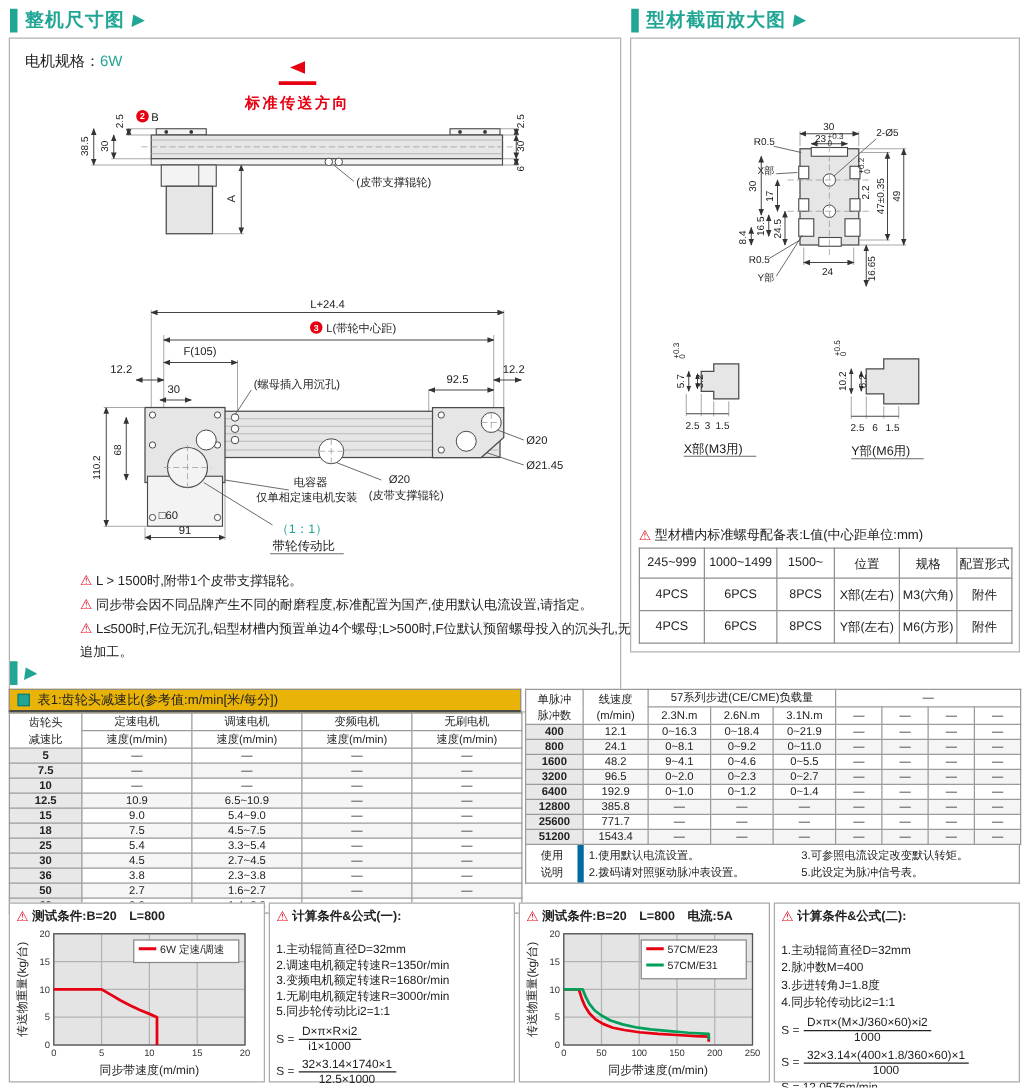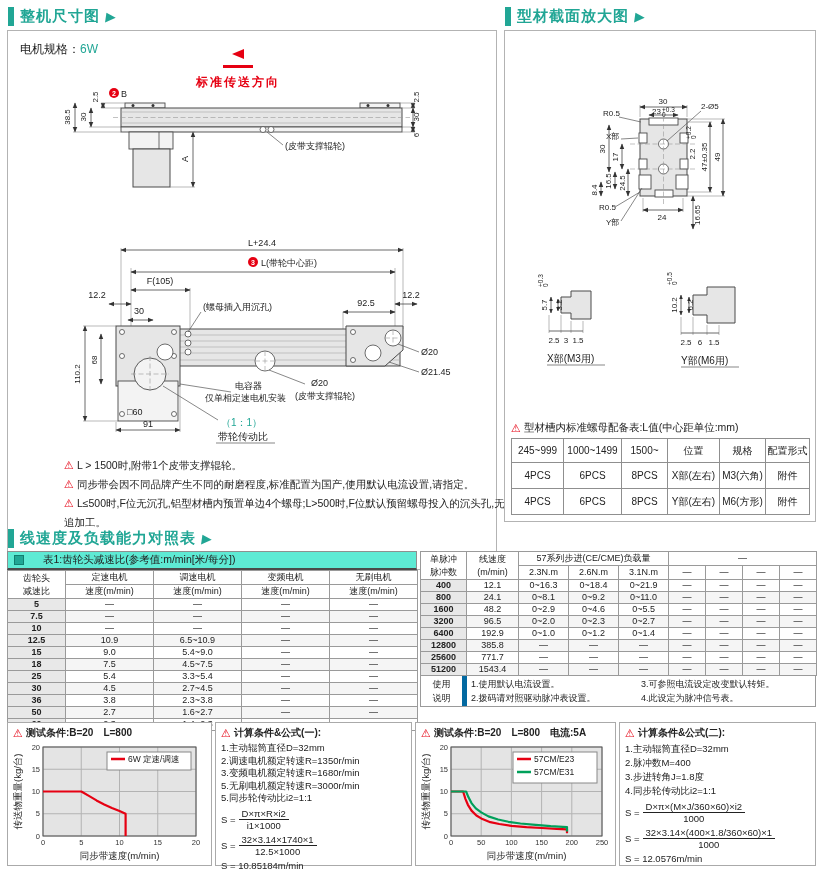--- a/index.html
+++ b/index.html
@@ -22,41 +22,41 @@
   .t10{font-size:10px;fill:#1c1c1c} .t9{font-size:9px;fill:#1c1c1c} .t8{font-size:8px;fill:#1c1c1c}
   .t6{font-size:6.5px;fill:#1c1c1c} .mid{text-anchor:middle} .teal{fill:#21a695}
   .dl{stroke:#444;stroke-width:0.8;fill:none} .ex{stroke:#8a8a8a;stroke-width:0.6;fill:none}
   .ld{stroke:#555;stroke-width:0.7;fill:none}
   .p1{fill:#e6e6e6;stroke:#4a4a4a;stroke-width:1} .p2{fill:#f3f3f3;stroke:#4a4a4a;stroke-width:0.9}
   .hole{fill:#fff;stroke:#4a4a4a;stroke-width:0.8} .cut{fill:#fff;stroke:#4a4a4a;stroke-width:0.9}
   .cl{stroke:#999;stroke-width:0.6;stroke-dasharray:5 2.5}
   .badge{fill:#e60012} .badge-t{font-size:7px;fill:#fff;font-weight:bold;text-anchor:middle}
   
   .tbl-wrap { position:absolute; background:#fff; }
-  .tbl-title { display:flex; align-items:center; gap:19px; height:19px; padding-left:6px; border:1px solid #8f8f8f; border-bottom:2px solid #4a4a4a; font-size:10.5px; background:#5eead4; }
+  .tbl-title { display:flex; align-items:center; gap:6px; height:19px; padding-left:6px; border:1px solid #8f8f8f; border-bottom:2px solid #4a4a4a; font-size:10.5px; background:#eab308; }
   .sq { width:10px; height:10px; background:#21a695; border:1px solid #127e70; }
   table.spec { border-collapse:collapse; table-layout:fixed; width:100%; font-size:9px; }
   table.spec th, table.spec td { border:1px solid #9a9a9a; text-align:center; padding:0; height:11px; line-height:11px; font-weight:normal; }
   table.spec th { font-weight:normal; height:14px; line-height:13px; }
   table.spec .corner div { line-height:13px; }
   table.spec td.rh { background:#e8e8e8; font-weight:bold; }
   table.spec tr:nth-child(even) td:not(.rh) { background:#f5f5f5; }
   table.spec, table.nut { border:1px solid #6e6e6e; }
   .usage { display:flex; border:1px solid #9a9a9a; border-top:none; font-size:9px; }
   .usage .ulab { width:46px; border-right:5px solid #0369a1; text-align:center; line-height:14px; padding-top:1px; }
   .usage .uitems { flex:1; display:grid; grid-template-columns:1fr 1fr; line-height:14px; padding:1px 4px; }
   table.nut { border-collapse:collapse; table-layout:fixed; width:100%; font-size:10px; }
   table.nut th, table.nut td { border:1px solid #8f8f8f; text-align:center; font-weight:normal; }
   table.nut th { height:24px; } table.nut td { height:26px; }
   .nut-title { display:flex; align-items:center; font-size:10.5px; margin-bottom:3px; }
   
   .bpanel { position:absolute; border:1px solid #aaa; background:#fff; padding:3px 5px; }
   .bp-title { font-size:10px; font-weight:bold; display:flex; align-items:center; }
   .tick{font-size:7.5px;fill:#333} .axlab{font-size:9.5px;fill:#222} .legend{font-size:8.5px;fill:#222}
-  .calc-items { font-size:9.5px; line-height:12.5px; margin-top:2px; }
+  .calc-items { font-size:9.5px; line-height:12.5px; margin-top:14px; }
   .fline { font-size:9.5px; display:flex; align-items:center; margin-top:3px; }
   .fr { display:inline-block; text-align:center; margin-left:3px; }
   .fr .n { display:block; border-bottom:1px solid #222; padding:0 3px; line-height:11px; }
   .fr .d { display:block; padding:0 3px; line-height:11px; }
   .res { font-size:9.5px; margin-top:3px; }
 </style>
 </head>
 <body>
 
 <div class="sec-title" style="left:8px;top:5px">
@@ -408,21 +408,20 @@
             <td>M6(方形)</td>
             <td>附件</td>
           </tr>
         </tbody>
     </table>
   </div>
 </div>
 
 <div class="sec-title" style="left:8px;top:527px">
   <span class="sec-bar"></span>
-  <span class="sec-text">线速度及负载能力对照表</span>
   <span class="sec-play">▶</span>
 </div>
 
 <div class="tbl-wrap" style="left:7px;top:551px;width:410px">
   <div class="tbl-title">
     <span class="sq"></span>
     <span>表1:齿轮头减速比(参考值:m/min[米/每分])</span>
   </div>
   <table class="spec">
     <colgroup>
@@ -587,21 +586,21 @@
           <td>0~9.2</td>
           <td>0~11.0</td>
           <td>—</td>
           <td>—</td>
           <td>—</td>
           <td>—</td>
         </tr>
         <tr>
           <td class="rh">1600</td>
           <td>48.2</td>
-          <td>0~2.9</td>
+          <td>9~4.1</td>
           <td>0~4.6</td>
           <td>0~5.5</td>
           <td>—</td>
           <td>—</td>
           <td>—</td>
           <td>—</td>
         </tr>
         <tr>
           <td class="rh">3200</td>
           <td>96.5</td>
@@ -661,21 +660,21 @@
   </table>
   <div class="usage">
     <div class="ulab">
         <div>使用</div>
         <div>说明</div>
       </div>
     <div class="uitems">
       <span>1.使用默认电流设置。</span>
       <span>3.可参照电流设定改变默认转矩。</span>
       <span>2.拨码请对照驱动脉冲表设置。</span>
-      <span>4.此设定为脉冲信号表。</span>
+      <span>5.此设定为脉冲信号表。</span>
     </div>
   </div>
 </div>
 
 <div class="bpanel" style="left:7px;top:722px;width:205px;height:144px">
   <div class="bp-title">
     <span class="warn">⚠</span>
     <span>测试条件:B=20　L=800</span>
   </div>
   <svg width="193" height="122">
@@ -712,21 +711,21 @@
 
 <div class="bpanel" style="left:215px;top:722px;width:197px;height:144px">
   <div class="bp-title">
     <span class="warn">⚠</span>
     <span>计算条件&amp;公式(一):</span>
   </div>
   <div class="calc-items">
     <div>1.主动辊筒直径D=32mm</div>
     <div>2.调速电机额定转速R=1350r/min</div>
     <div>3.变频电机额定转速R=1680r/min</div>
-    <div>5.无刷电机额定转速R=3000r/min</div>
+    <div>1.无刷电机额定转速R=3000r/min</div>
     <div>5.同步轮传动比i2=1:1</div>
   </div>
   <div class="fline">
     <span>S =</span>
     <span class="fr">
         <span class="n">D×π×R×i2</span>
         <span class="d">i1×1000</span>
       </span>
   </div>
   <div class="fline">

